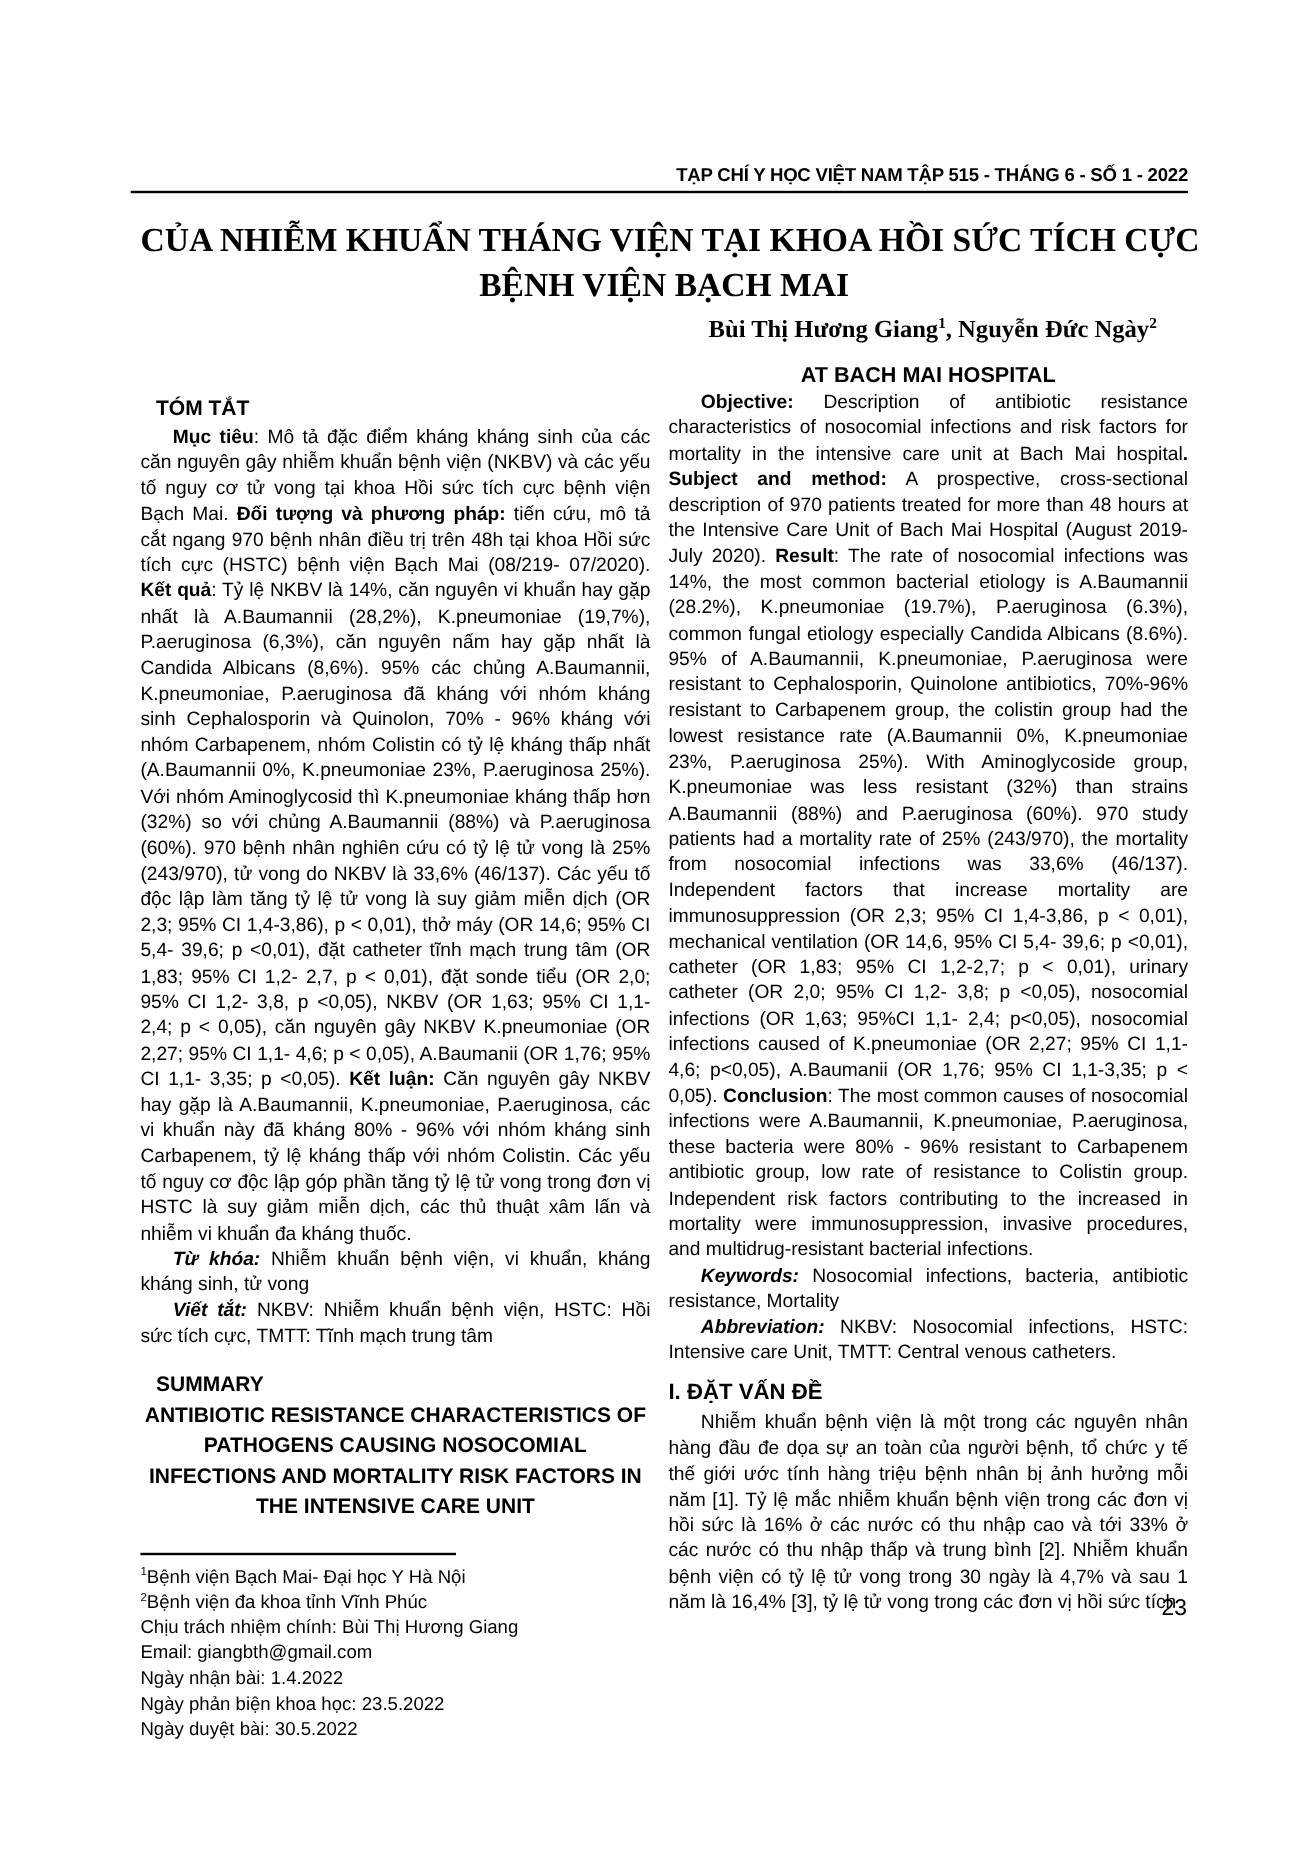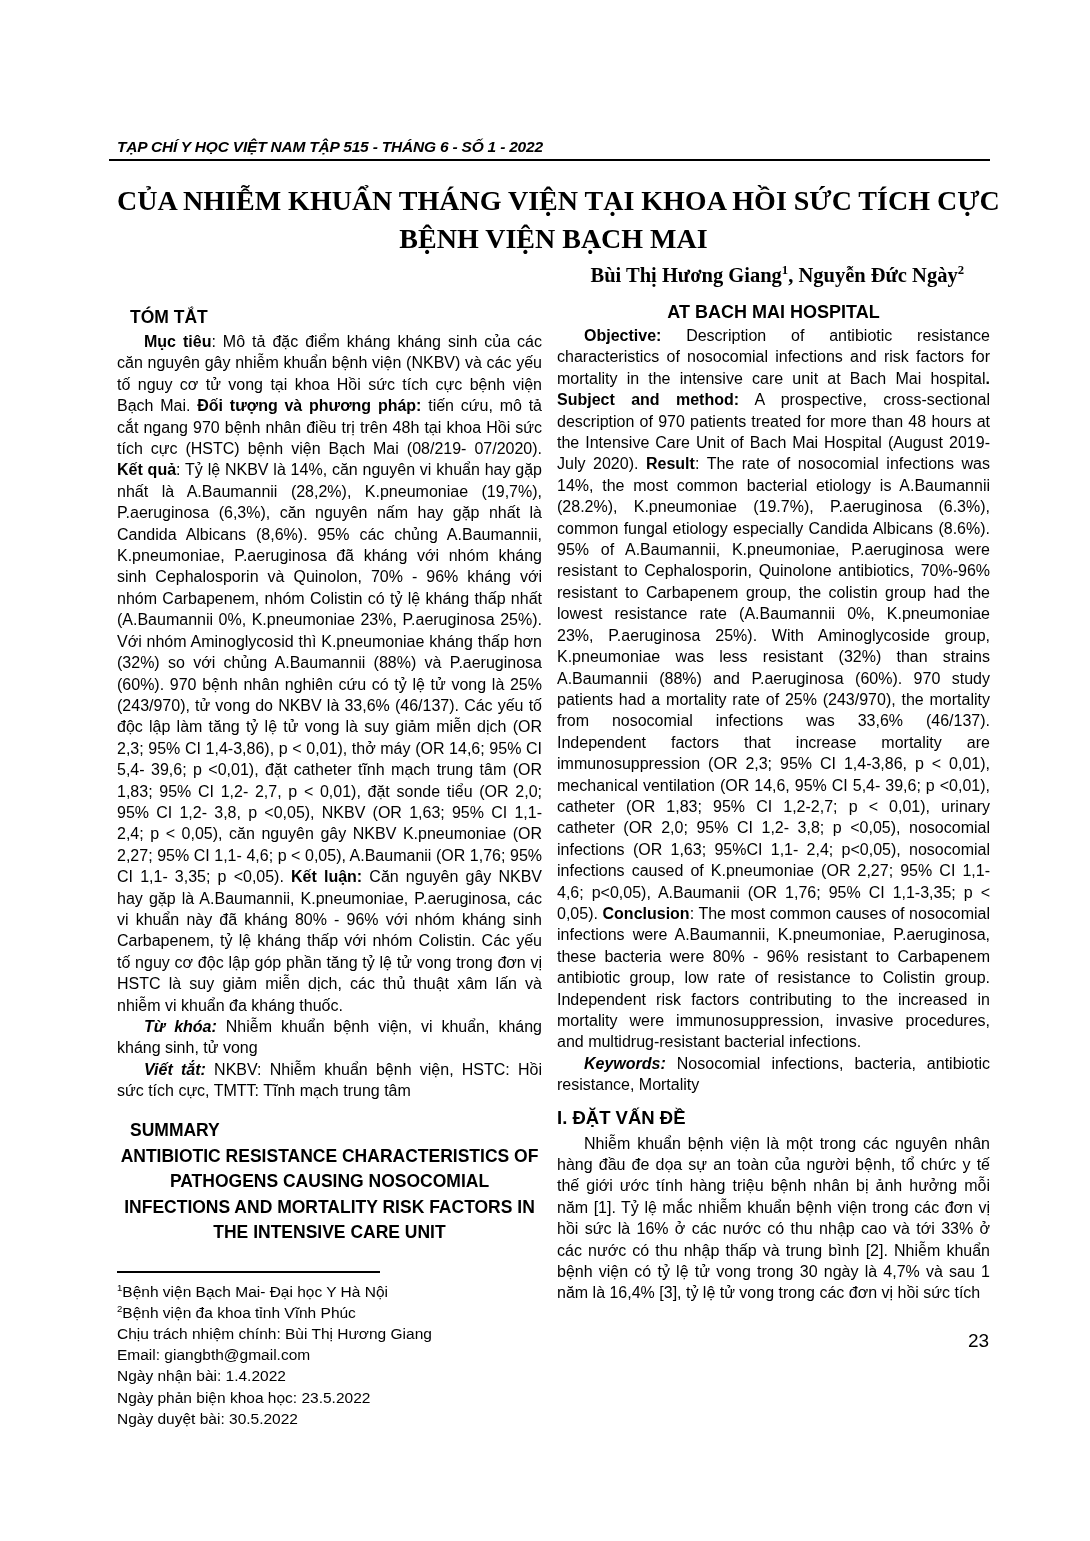--- a/index.html
+++ b/index.html
@@ -1,29 +1,29 @@
 <!DOCTYPE html>
 <html lang="vi"><head>
 <meta charset="utf-8">
 <style>
   html,body{margin:0;padding:0;background:#ffffff;}
   .page{position:relative;width:1090px;height:1541px;background:#ffffff;color:#000;
         font-family:"Liberation Sans","DejaVu Sans",sans-serif;overflow:hidden;}
   .content{position:absolute;left:117px;top:0;width:873px;}
-  .journal-header{margin-top:138px;text-align:left;font-weight:700;font-size:15.5px;
-                  letter-spacing:-0.2px;line-height:18px;font-style:italic;}
+  .journal-header{margin-top:138px;text-align:right;font-weight:700;font-size:15.5px;
+                  letter-spacing:-0.2px;line-height:18px;}
   .header-rule{border:none;border-top:2.5px solid #000;margin:3px 0 0 -8px;width:881px;}
   .article-title{margin-top:21px;text-align:center;font-family:"Liberation Serif","DejaVu Serif",serif;
                  font-weight:700;font-size:28px;line-height:37.5px;}
   .title-line{white-space:nowrap;}
   .authors-line{margin-top:7px;text-align:right;padding-right:26px;
                 font-family:"Liberation Serif","DejaVu Serif",serif;font-weight:700;font-size:20.5px;}
   .columns{display:flex;gap:15px;margin-top:13px;}
   .col{font-size:16px;line-height:21.4px;text-align:justify;}
-  .col-left{width:425px;}
+  .col-left{width:425px;margin-top:23px;}
   .col-right{width:433px;}
   .h-sect{font-weight:700;font-size:17.5px;line-height:24px;margin:5px 0 2px 13px;text-align:left;}
   .h-sect2{font-weight:700;font-size:18.5px;line-height:25px;margin:9px 0 3px 0;text-align:left;}
   .p{text-indent:27px;margin:0;}
   .summary-title{font-weight:700;font-size:17.5px;line-height:25.5px;text-align:center;margin-top:1px;}
   .col-head{font-weight:700;font-size:18px;line-height:24px;text-align:center;margin:0 0 1px 0;}
   .footnote-block{margin-top:25px;}
   .footnote-divider{border:none;border-top:2px solid #000;width:263px;margin:0 0 8px 0;}
   .fn{font-size:15.5px;line-height:21.2px;text-align:left;}
   .affil{}
@@ -72,20 +72,21 @@
           <div class="fn">Ngày nhận bài: 1.4.2022</div>
           <div class="fn">Ngày phản biện khoa học: 23.5.2022</div>
           <div class="fn">Ngày duyệt bài: 30.5.2022</div>
         </div>
       </div>
 
       <div class="col col-right">
         <div class="col-head">AT BACH MAI HOSPITAL</div>
         <p class="p"><span class="b">Objective:</span><span> Description of antibiotic resistance characteristics of nosocomial infections and risk factors for mortality in the intensive care unit at Bach Mai hospital</span><span class="b">. Subject and method:</span><span> A prospective, cross-sectional description of 970 patients treated for more than 48 hours at the Intensive Care Unit of Bach Mai Hospital (August 2019-July 2020). </span><span class="b">Result</span><span>: The rate of nosocomial infections was 14%, the most common bacterial etiology is A.Baumannii (28.2%), K.pneumoniae (19.7%), P.aeruginosa (6.3%), common fungal etiology especially Candida Albicans (8.6%). 95% of A.Baumannii, K.pneumoniae, P.aeruginosa were resistant to Cephalosporin, Quinolone antibiotics, 70%-96% resistant to Carbapenem group, the colistin group had the lowest resistance rate (A.Baumannii 0%, K.pneumoniae 23%, P.aeruginosa 25%). With Aminoglycoside group, K.pneumoniae was less resistant (32%) than strains A.Baumannii (88%) and P.aeruginosa (60%). 970 study patients had a mortality rate of 25% (243/970), the mortality from nosocomial infections was 33,6% (46/137). Independent factors that increase mortality are immunosuppression (OR 2,3; 95% CI 1,4-3,86, p &lt; 0,01), mechanical ventilation (OR 14,6, 95% CI 5,4- 39,6; p &lt;0,01), catheter (OR 1,83; 95% CI 1,2-2,7; p &lt; 0,01), urinary catheter (OR 2,0; 95% CI 1,2- 3,8; p &lt;0,05), nosocomial infections (OR 1,63; 95%CI 1,1- 2,4; p&lt;0,05), nosocomial infections caused of K.pneumoniae (OR 2,27; 95% CI 1,1- 4,6; p&lt;0,05), A.Baumanii (OR 1,76; 95% CI 1,1-3,35; p &lt; 0,05). </span><span class="b">Conclusion</span><span>: The most common causes of nosocomial infections were A.Baumannii, K.pneumoniae, P.aeruginosa, these bacteria were 80% - 96% resistant to Carbapenem antibiotic group, low rate of resistance to Colistin group. Independent risk factors contributing to the increased in mortality were immunosuppression, invasive procedures, and multidrug-resistant bacterial infections.</span></p>
         <p class="p"><span class="b i">Keywords:</span><span> Nosocomial infections, bacteria, antibiotic resistance, Mortality</span></p>
+        <p class="p"><span class="b i">Abbreviation:</span><span> NKBV: Nosocomial infections, HSTC: Intensive care Unit, TMTT: Central venous catheters.</span></p>
 
         <div class="h-sect2">I. ĐẶT VẤN ĐỀ</div>
         <p class="p">Nhiễm khuẩn bệnh viện là một trong các nguyên nhân hàng đầu đe dọa sự an toàn của người bệnh, tổ chức y tế thế giới ước tính hàng triệu bệnh nhân bị ảnh hưởng mỗi năm [1]. Tỷ lệ mắc nhiễm khuẩn bệnh viện trong các đơn vị hồi sức là 16% ở các nước có thu nhập cao và tới 33% ở các nước có thu nhập thấp và trung bình [2]. Nhiễm khuẩn bệnh viện có tỷ lệ tử vong trong 30 ngày là 4,7% và sau 1 năm là 16,4% [3], tỷ lệ tử vong trong các đơn vị hồi sức tích</p>
       </div>
 
     </div>
   </div>
 
   <div class="page-num">23</div>
 </div>

